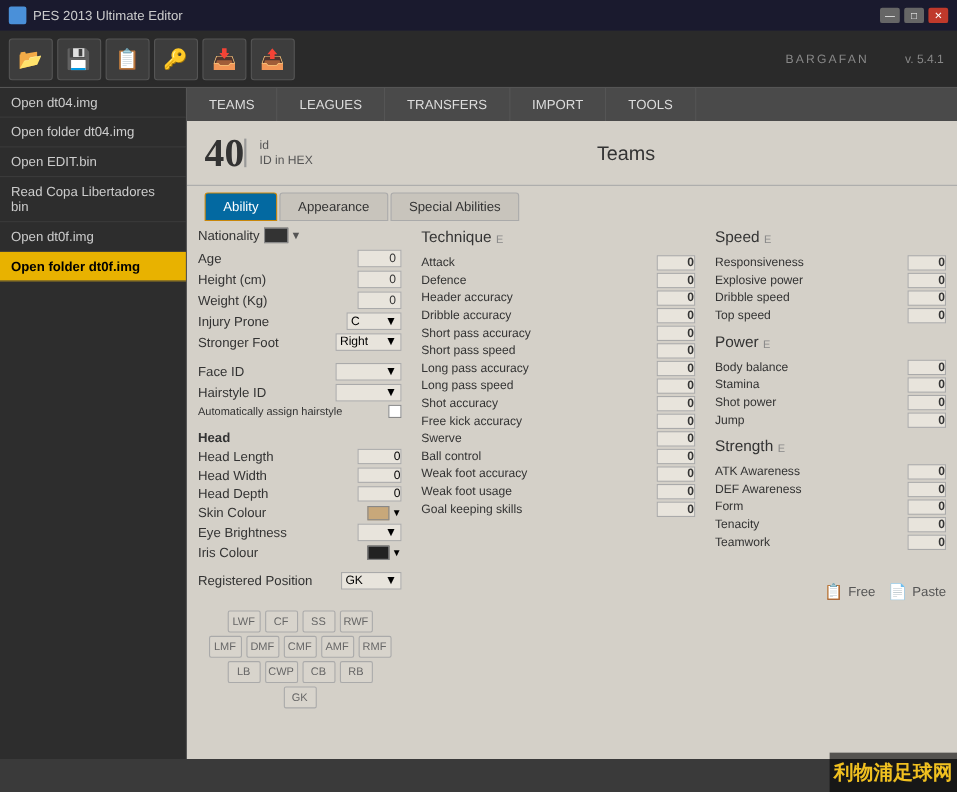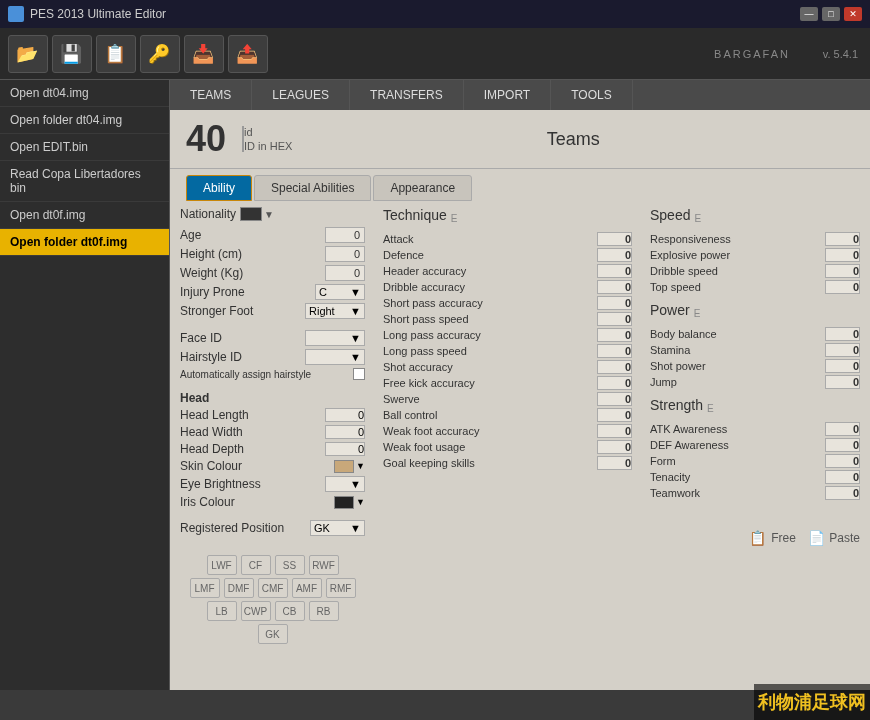--- a/index.html
+++ b/index.html
@@ -94,26 +94,27 @@
       background: #d4d0c8;
       padding: 8px 16px;
       display: flex;
       align-items: center;
       border-bottom: 1px solid #aaa;
     }
     .player-id-big {
       font-size: 36px;
       font-weight: bold;
       color: #333;
-      margin-right: 16px;
+      font-family: Liberation Serif, serif;
     }
     .id-fields {
       display: flex;
       flex-direction: column;
       border-left: 2px solid #999;
+      padding-left: 12px;
       gap: 2px;
     }
     .id-field { font-size: 11px; color: #555; }
     .page-title {
       flex: 1;
       text-align: center;
       font-size: 18px;
       color: #333;
     }
 
@@ -312,22 +313,22 @@
       <div class="player-id-big">40</div>
       <div class="id-fields">
         <span class="id-field">id</span>
         <span class="id-field">ID in HEX</span>
       </div>
       <div class="page-title">Teams</div>
     </div>
 
     <div class="tabs-row">
       <button class="tab-btn active">Ability</button>
+      <button class="tab-btn">Appearance</button>
       <button class="tab-btn">Special Abilities</button>
-      <button class="tab-btn">Appearance</button>
     </div>
 
     <div style="display:flex; padding:6px 10px; gap:18px; flex:1; overflow:hidden;">
 
       <div style="width:185px; flex-shrink:0;">
 
         <div class="nationality-row">
           <span>Nationality</span>
           <div class="nationality-flag"></div>
           <span class="dropdown-arrow">▼</span>

